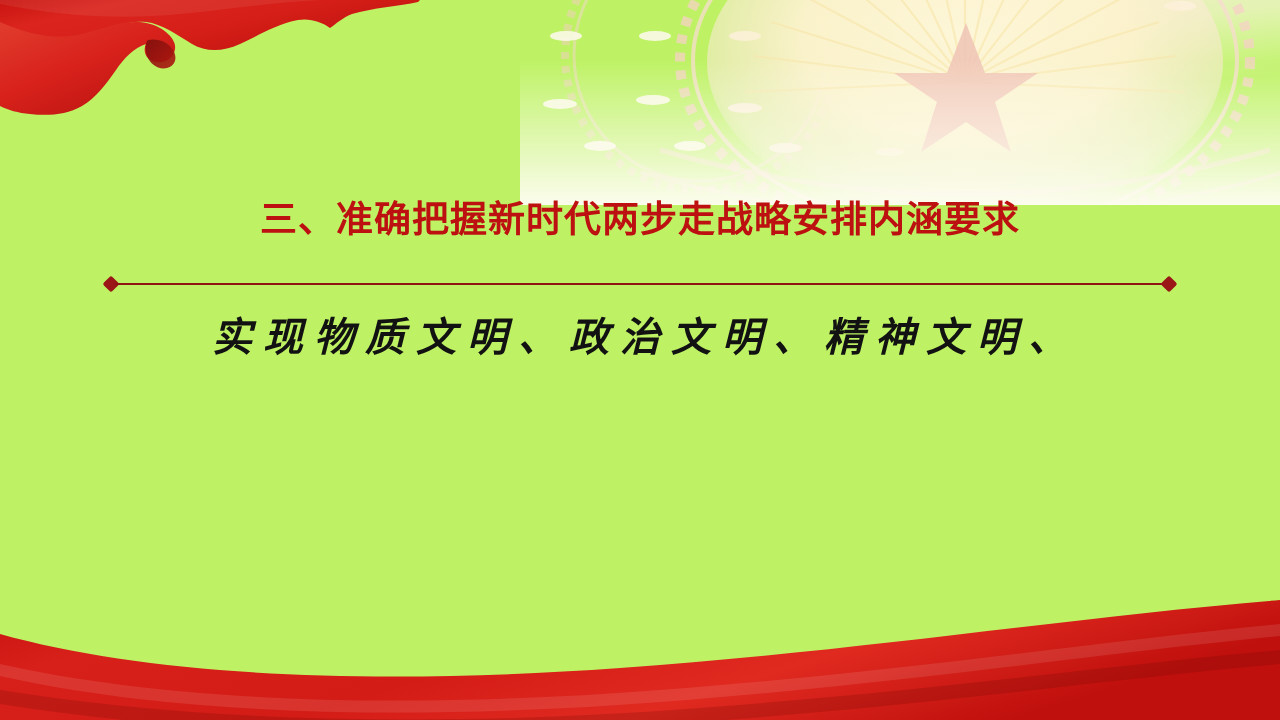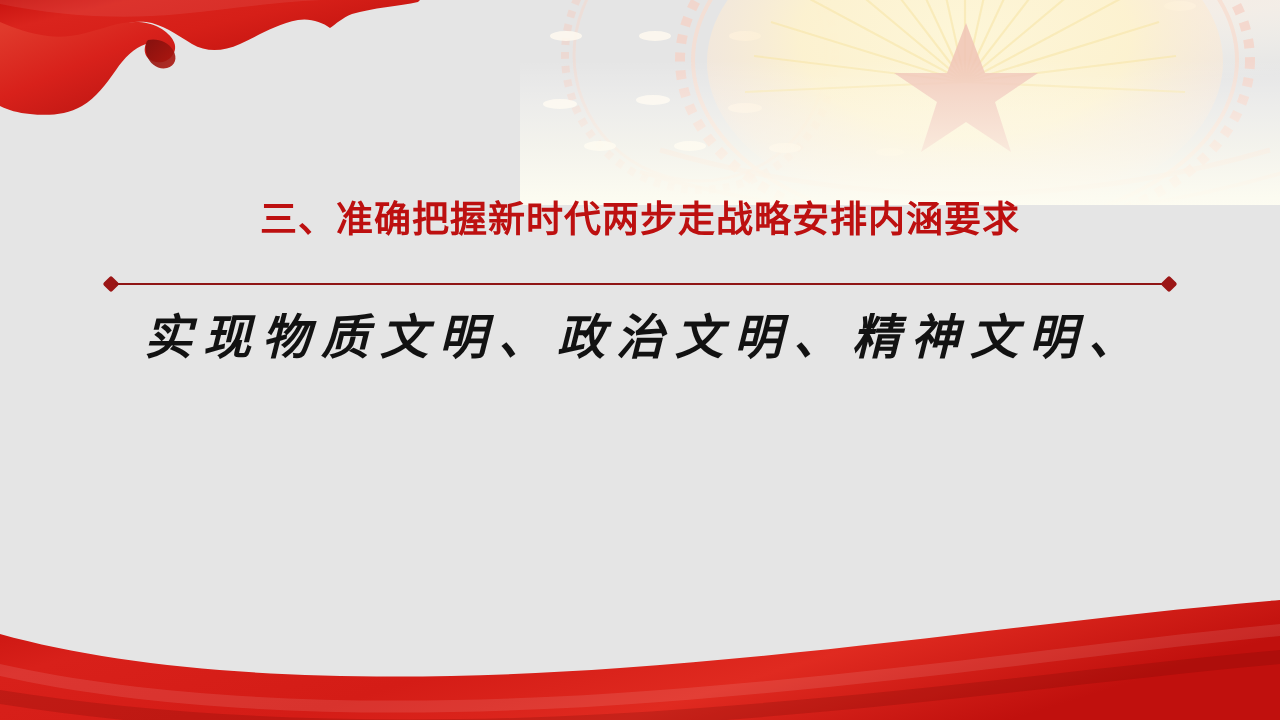--- a/index.html
+++ b/index.html
@@ -10,21 +10,21 @@
   }
   body {
     font-family: "Liberation Sans", "DejaVu Sans", sans-serif;
   }
 
   #slide {
     position: relative;
     width: 1280px;
     height: 720px;
     overflow: hidden;
-    background: #e5e5e5;
+    background: #bef264;
   }
 
   
   .wm-layer {
     position: absolute;
     inset: 0;
     overflow: hidden;
     pointer-events: none;
   }
   .wm-svg {
@@ -104,21 +104,21 @@
   .body-text {
     position: absolute;
     top: 306px;
     left: 0;
     width: 1280px;
     text-align: center;
     color: #121212;
   }
   .body-line {
     font-family: "Liberation Serif", "DejaVu Serif", serif;
-    font-size: 48px;
+    font-size: 40px;
     font-style: italic;
     font-weight: 600;
     letter-spacing: 11px;
     line-height: 64px;
     white-space: nowrap;
     text-indent: 11px;
   }
 </style>
 </head>
 <body>

